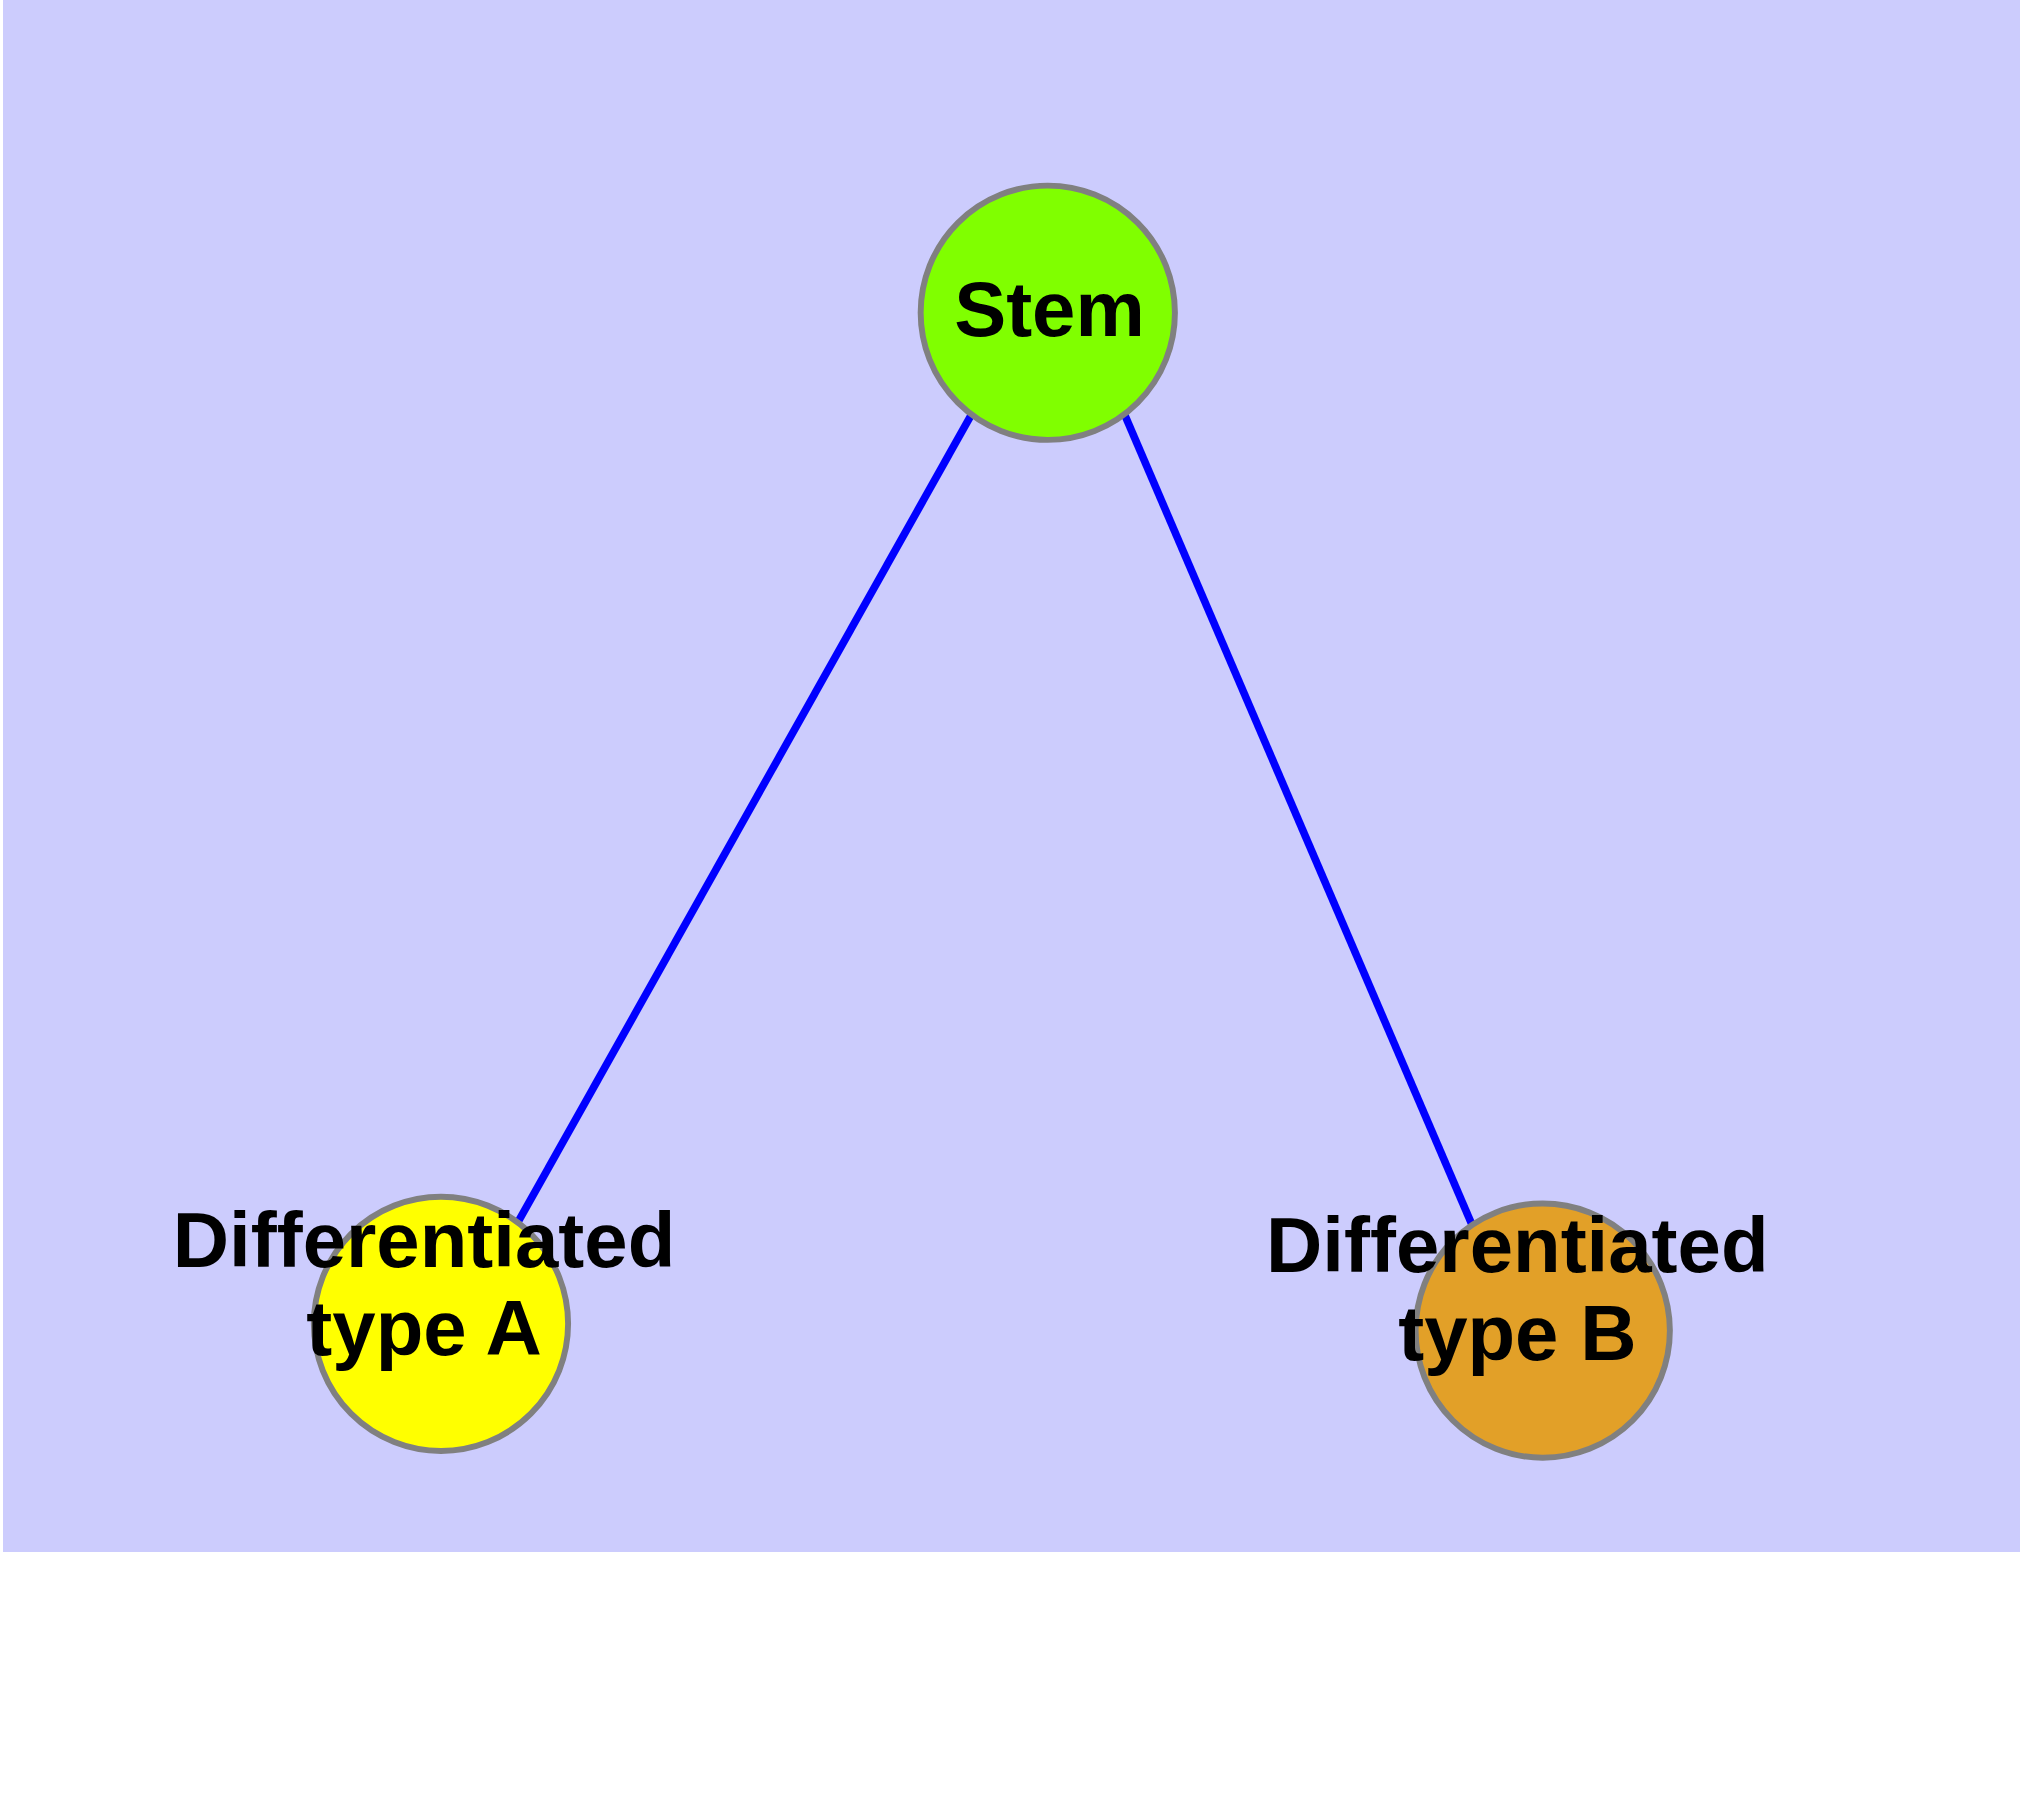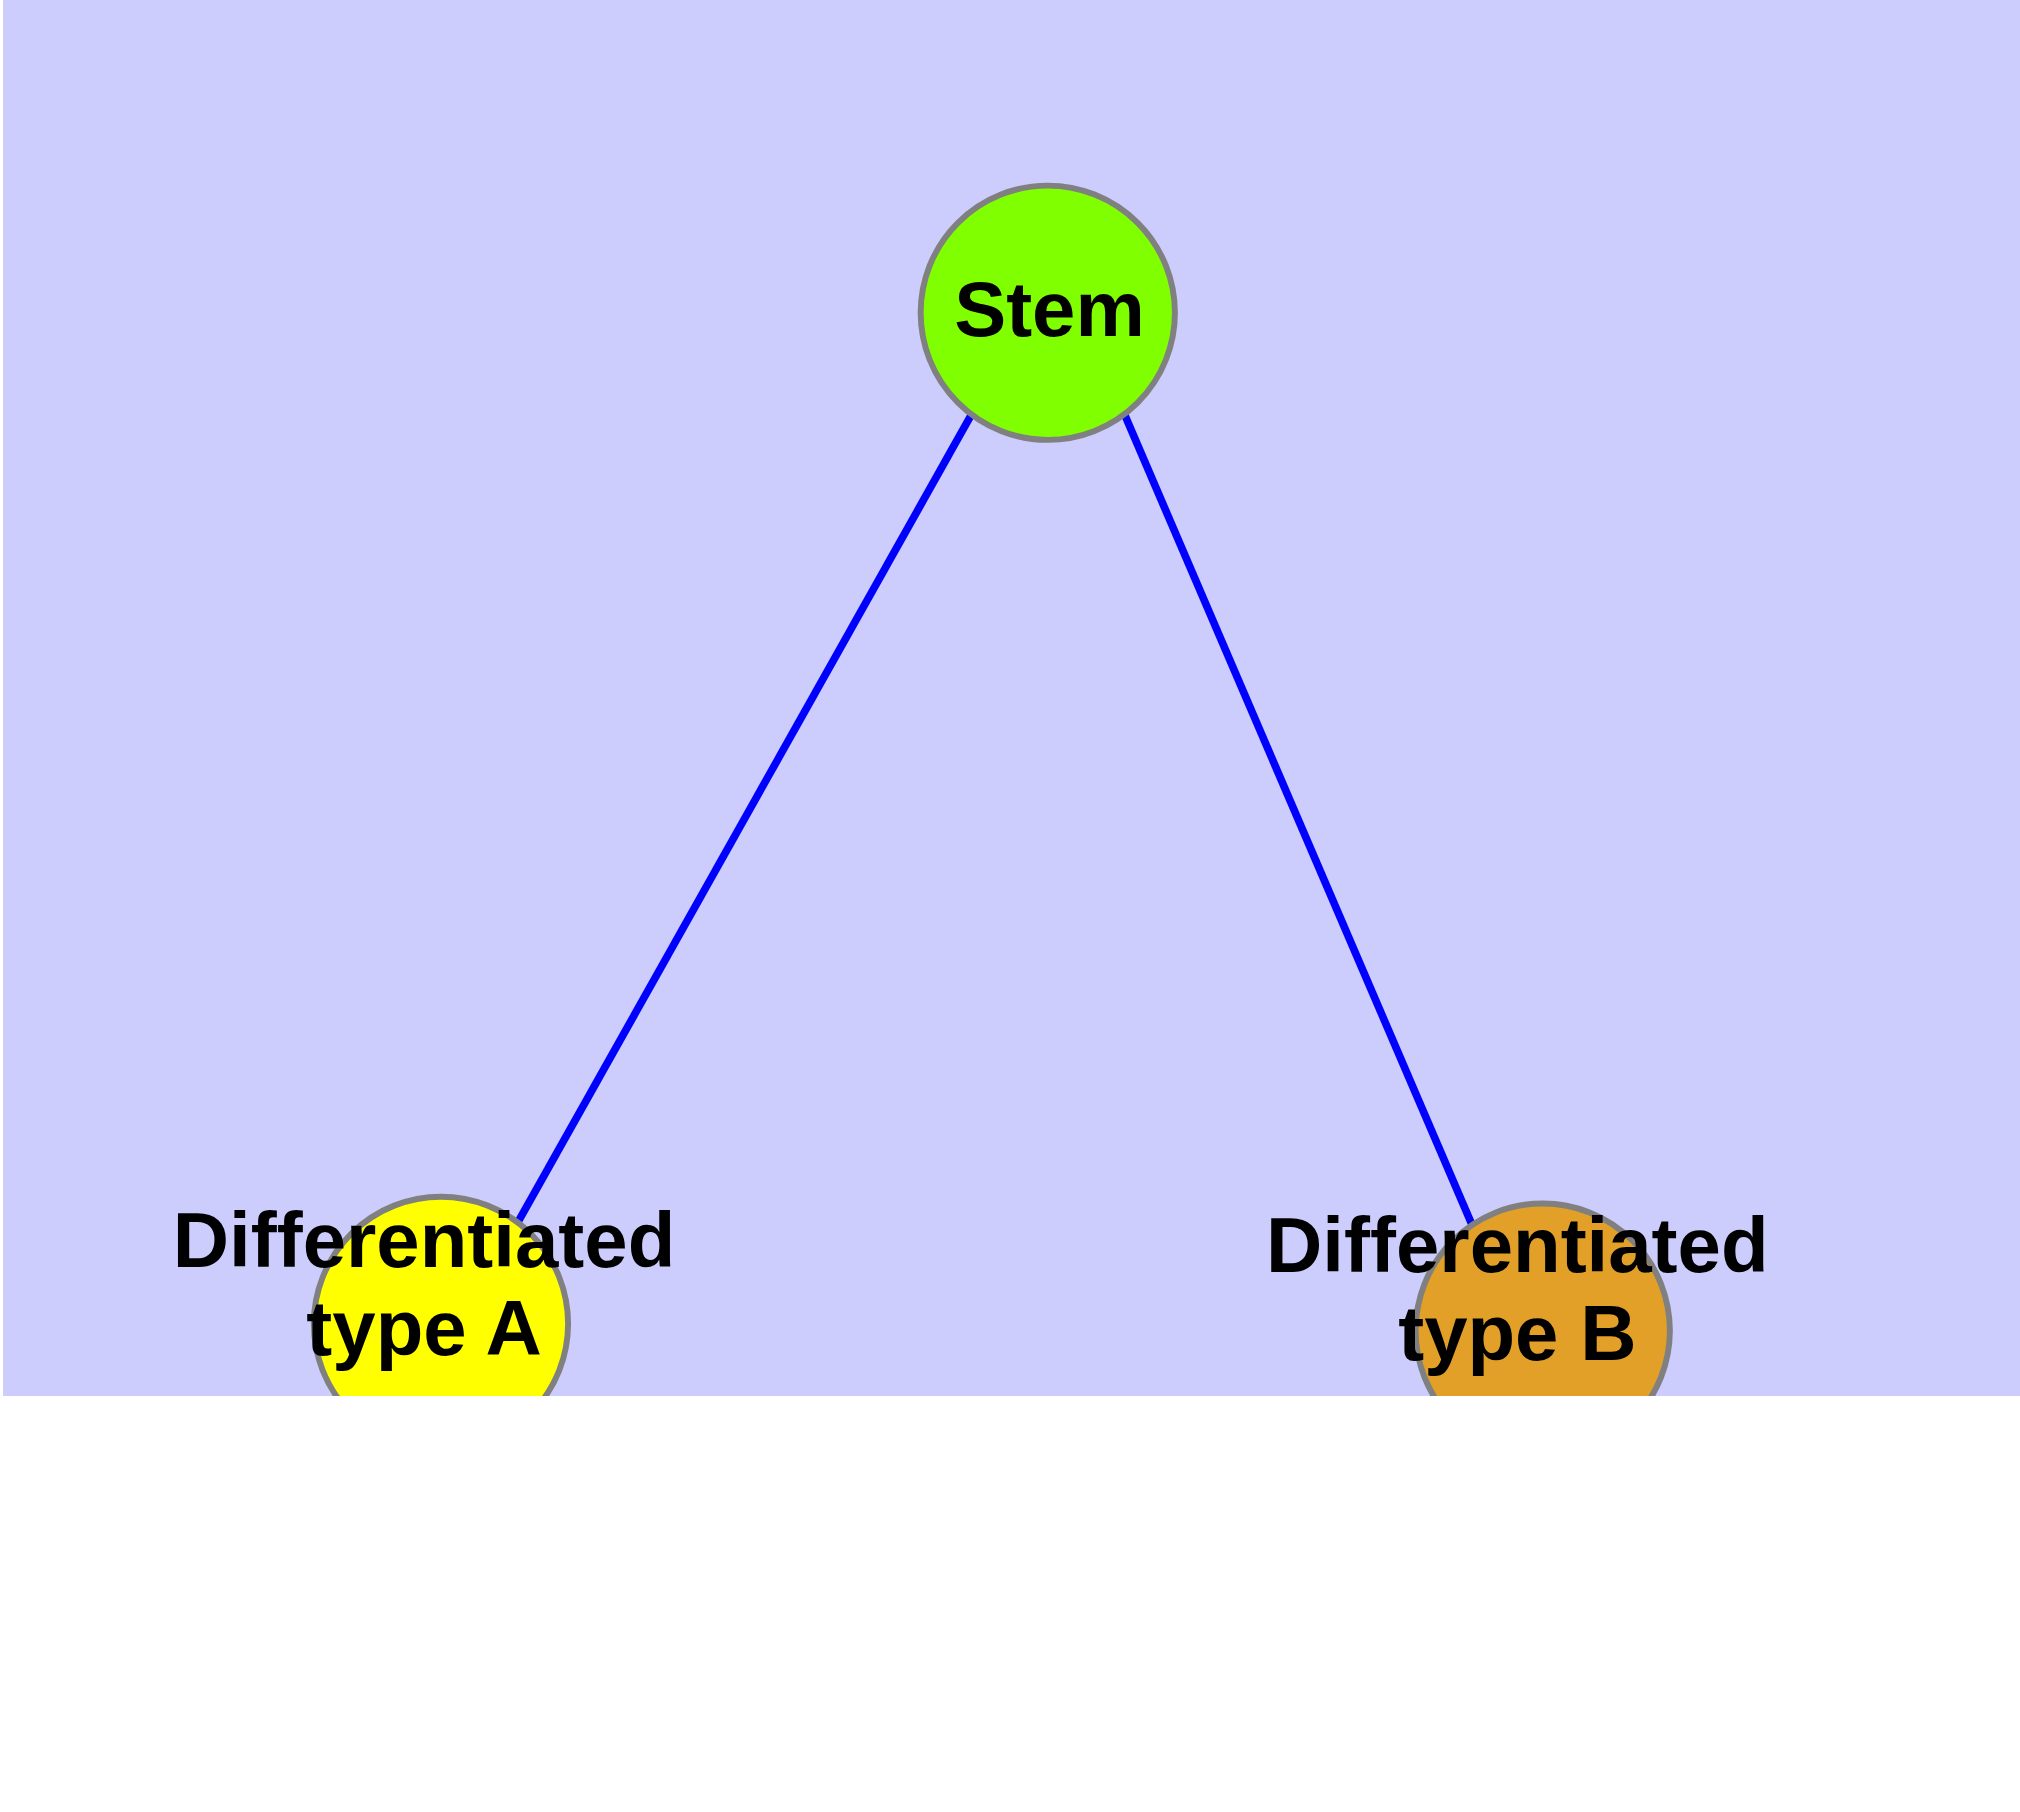--- a/index.html
+++ b/index.html
@@ -4,21 +4,21 @@
 <title>Cell Differentiation Graph</title>
 <style>
   html, body {
     margin: 0;
     padding: 0;
     background: #ffffff;
   }
   #canvas {
     position: relative;
     width: 2021px;
-    height: 1396px;
+    height: 1552px;
     overflow: hidden;
     background: #ffffff;
     font-family: "Liberation Sans", "DejaVu Sans", sans-serif;
   }
   #plot-bg {
     position: absolute;
     left: 3.4px;
     top: 0px;
     width: 2017px;
     height: 1812px;

